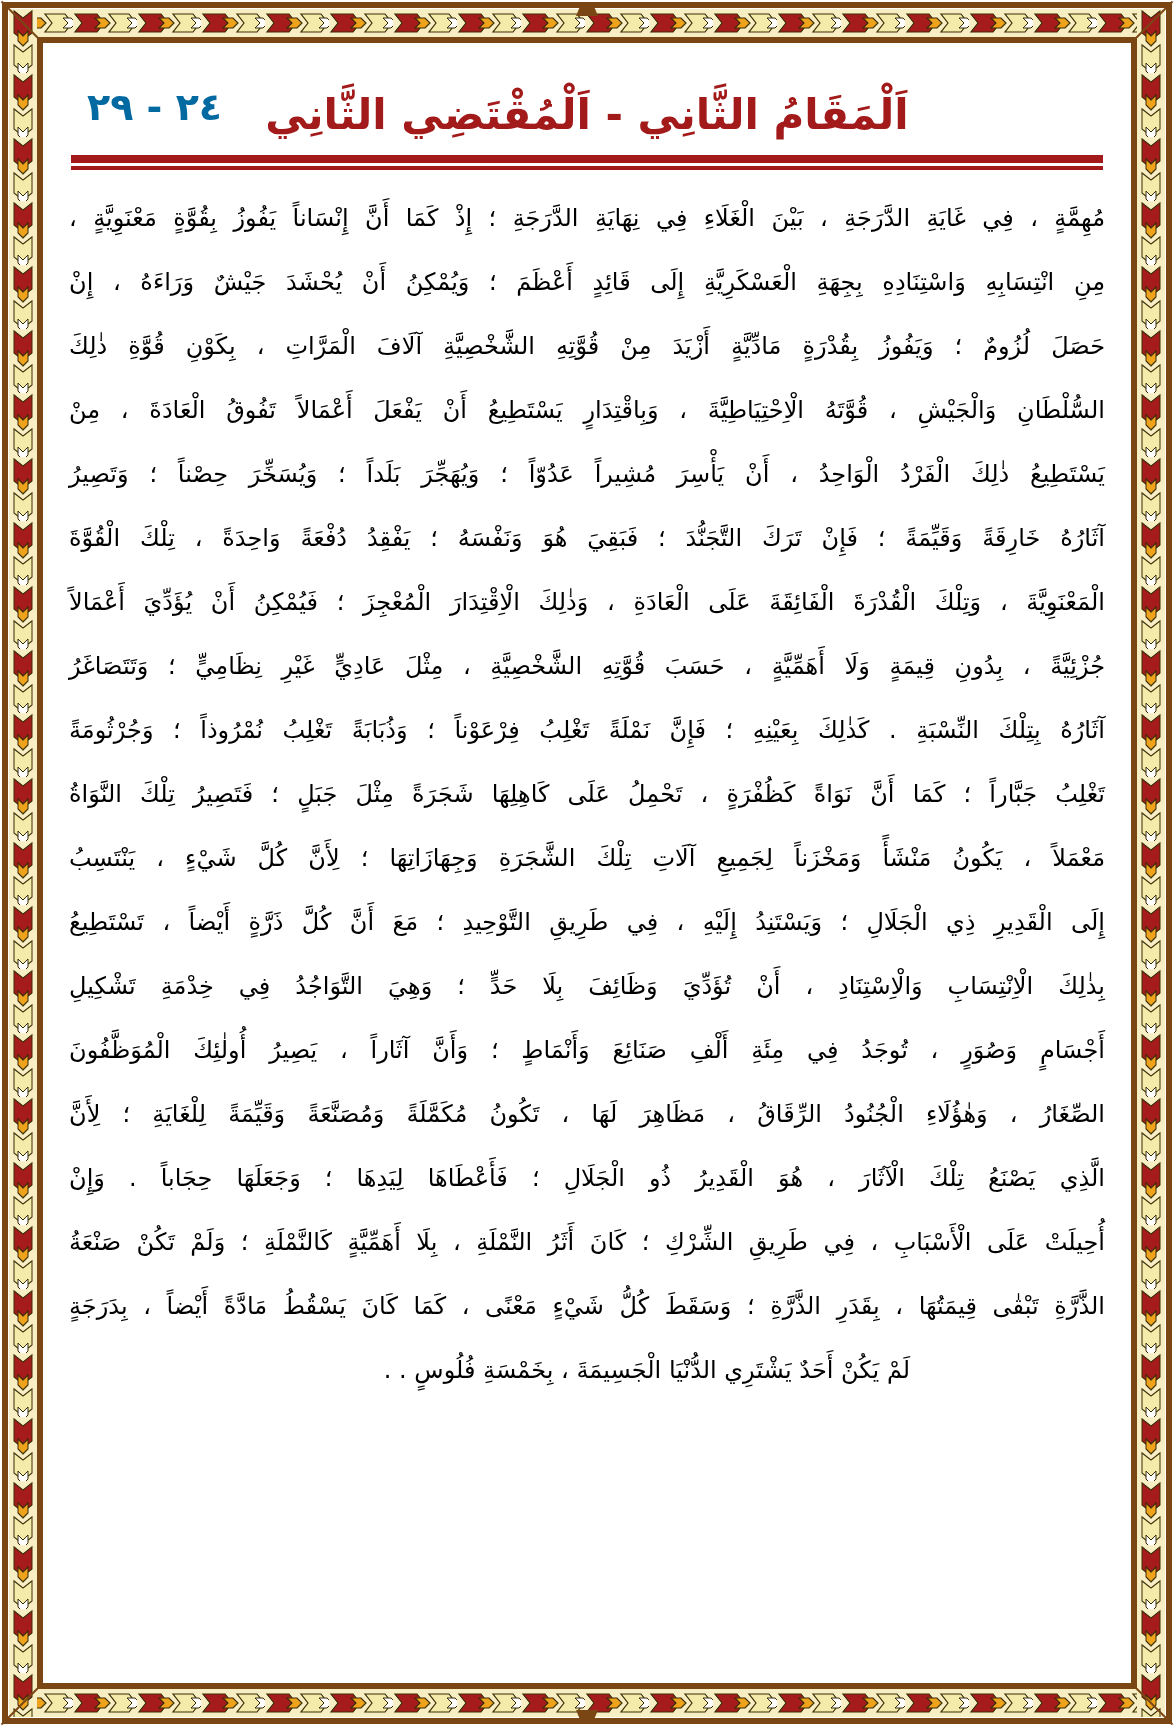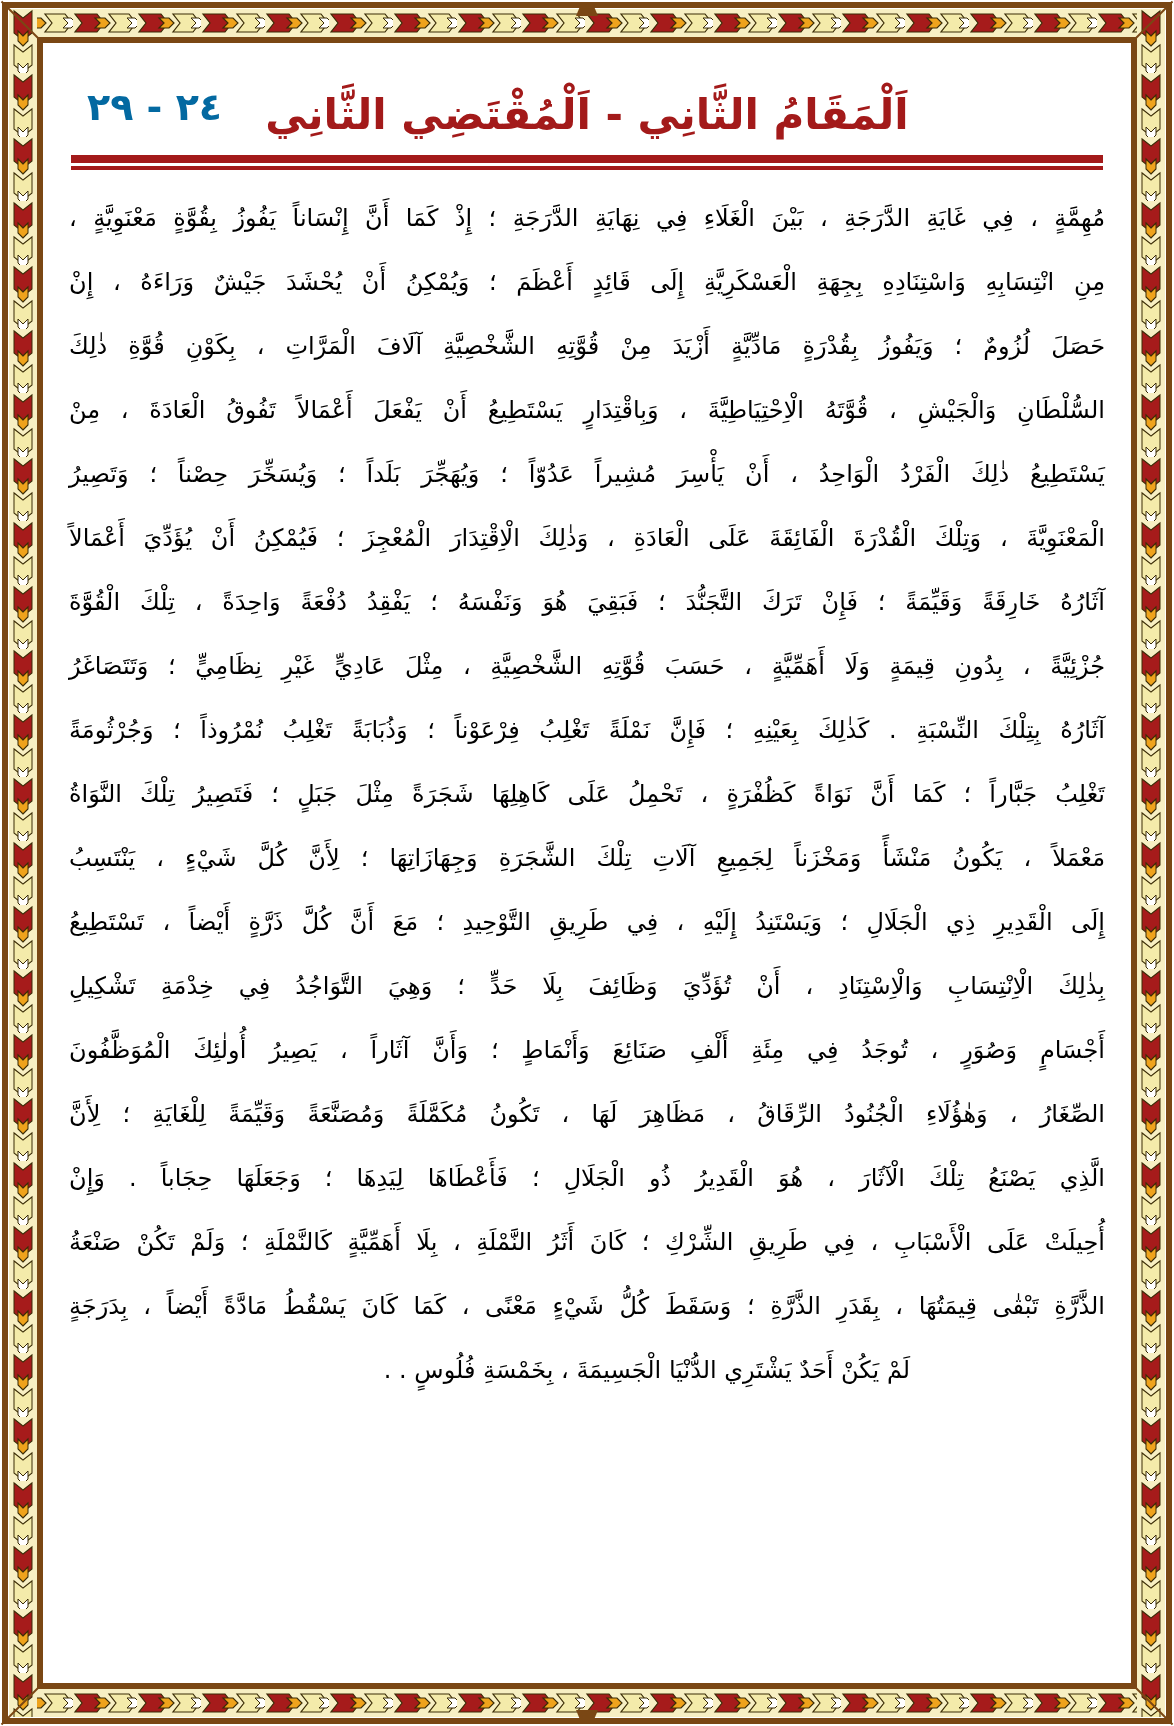--- a/index.html
+++ b/index.html
@@ -119,22 +119,22 @@
     </div>
 
     <div class="header-rule"></div>
 
     <div class="body-text">
       <div class="text-line">مُهِمَّةٍ ، فِي غَايَةِ الدَّرَجَةِ ، بَيْنَ الْغَلَاءِ فِي نِهَايَةِ الدَّرَجَةِ ؛ إِذْ كَمَا أَنَّ إِنْسَاناً يَفُوزُ بِقُوَّةٍ مَعْنَوِيَّةٍ ،</div>
       <div class="text-line">مِنِ انْتِسَابِهِ وَاسْتِنَادِهِ بِجِهَةِ الْعَسْكَرِيَّةِ إِلَى قَائِدٍ أَعْظَمَ ؛ وَيُمْكِنُ أَنْ يُحْشَدَ جَيْشٌ وَرَاءَهُ ، إِنْ</div>
       <div class="text-line">حَصَلَ لُزُومٌ ؛ وَيَفُوزُ بِقُدْرَةٍ مَادِّيَّةٍ أَزْيَدَ مِنْ قُوَّتِهِ الشَّخْصِيَّةِ آلَافَ الْمَرَّاتِ ، بِكَوْنِ قُوَّةِ ذٰلِكَ</div>
       <div class="text-line">السُّلْطَانِ وَالْجَيْشِ ، قُوَّتَهُ الْاِحْتِيَاطِيَّةَ ، وَبِاقْتِدَارٍ يَسْتَطِيعُ أَنْ يَفْعَلَ أَعْمَالاً تَفُوقُ الْعَادَةَ ، مِنْ</div>
       <div class="text-line">يَسْتَطِيعُ ذٰلِكَ الْفَرْدُ الْوَاحِدُ ، أَنْ يَأْسِرَ مُشِيراً عَدُوّاً ؛ وَيُهَجِّرَ بَلَداً ؛ وَيُسَخِّرَ حِصْناً ؛ وَتَصِيرُ</div>
+      <div class="text-line">آثَارُهُ خَارِقَةً وَقَيِّمَةً ؛ فَإِنْ تَرَكَ التَّجَنُّدَ ؛ فَبَقِيَ هُوَ وَنَفْسَهُ ؛ يَفْقِدُ دُفْعَةً وَاحِدَةً ، تِلْكَ الْقُوَّةَ</div>
       <div class="text-line">الْمَعْنَوِيَّةَ ، وَتِلْكَ الْقُدْرَةَ الْفَائِقَةَ عَلَى الْعَادَةِ ، وَذٰلِكَ الْاِقْتِدَارَ الْمُعْجِزَ ؛ فَيُمْكِنُ أَنْ يُؤَدِّيَ أَعْمَالاً</div>
-      <div class="text-line">آثَارُهُ خَارِقَةً وَقَيِّمَةً ؛ فَإِنْ تَرَكَ التَّجَنُّدَ ؛ فَبَقِيَ هُوَ وَنَفْسَهُ ؛ يَفْقِدُ دُفْعَةً وَاحِدَةً ، تِلْكَ الْقُوَّةَ</div>
       <div class="text-line">جُزْئِيَّةً ، بِدُونِ قِيمَةٍ وَلَا أَهَمِّيَّةٍ ، حَسَبَ قُوَّتِهِ الشَّخْصِيَّةِ ، مِثْلَ عَادِيٍّ غَيْرِ نِظَامِيٍّ ؛ وَتَتَصَاغَرُ</div>
       <div class="text-line">آثَارُهُ بِتِلْكَ النِّسْبَةِ . كَذٰلِكَ بِعَيْنِهِ ؛ فَإِنَّ نَمْلَةً تَغْلِبُ فِرْعَوْناً ؛ وَذُبَابَةً تَغْلِبُ نُمْرُوذاً ؛ وَجُرْثُومَةً</div>
       <div class="text-line">تَغْلِبُ جَبَّاراً ؛ كَمَا أَنَّ نَوَاةً كَظُفْرَةٍ ، تَحْمِلُ عَلَى كَاهِلِهَا شَجَرَةً مِثْلَ جَبَلٍ ؛ فَتَصِيرُ تِلْكَ النَّوَاةُ</div>
       <div class="text-line">مَعْمَلاً ، يَكُونُ مَنْشَأً وَمَخْزَناً لِجَمِيعِ آلَاتِ تِلْكَ الشَّجَرَةِ وَجِهَازَاتِهَا ؛ لِأَنَّ كُلَّ شَيْءٍ ، يَنْتَسِبُ</div>
       <div class="text-line">إِلَى الْقَدِيرِ ذِي الْجَلَالِ ؛ وَيَسْتَنِدُ إِلَيْهِ ، فِي طَرِيقِ التَّوْحِيدِ ؛ مَعَ أَنَّ كُلَّ ذَرَّةٍ أَيْضاً ، تَسْتَطِيعُ</div>
       <div class="text-line">بِذٰلِكَ الْاِنْتِسَابِ وَالْاِسْتِنَادِ ، أَنْ تُؤَدِّيَ وَظَائِفَ بِلَا حَدٍّ ؛ وَهِيَ التَّوَاجُدُ فِي خِدْمَةِ تَشْكِيلِ</div>
       <div class="text-line">أَجْسَامٍ وَصُوَرٍ ، تُوجَدُ فِي مِئَةِ أَلْفِ صَنَائِعَ وَأَنْمَاطٍ ؛ وَأَنَّ آثَاراً ، يَصِيرُ أُولٰئِكَ الْمُوَظَّفُونَ</div>
       <div class="text-line">الصِّغَارُ ، وَهٰؤُلَاءِ الْجُنُودُ الرِّقَاقُ ، مَظَاهِرَ لَهَا ، تَكُونُ مُكَمَّلَةً وَمُصَنَّعَةً وَقَيِّمَةً لِلْغَايَةِ ؛ لِأَنَّ</div>
       <div class="text-line">الَّذِي يَصْنَعُ تِلْكَ الْآثَارَ ، هُوَ الْقَدِيرُ ذُو الْجَلَالِ ؛ فَأَعْطَاهَا لِيَدِهَا ؛ وَجَعَلَهَا حِجَاباً . وَإِنْ</div>
       <div class="text-line">أُحِيلَتْ عَلَى الْأَسْبَابِ ، فِي طَرِيقِ الشِّرْكِ ؛ كَانَ أَثَرُ النَّمْلَةِ ، بِلَا أَهَمِّيَّةٍ كَالنَّمْلَةِ ؛ وَلَمْ تَكُنْ صَنْعَةُ</div>

